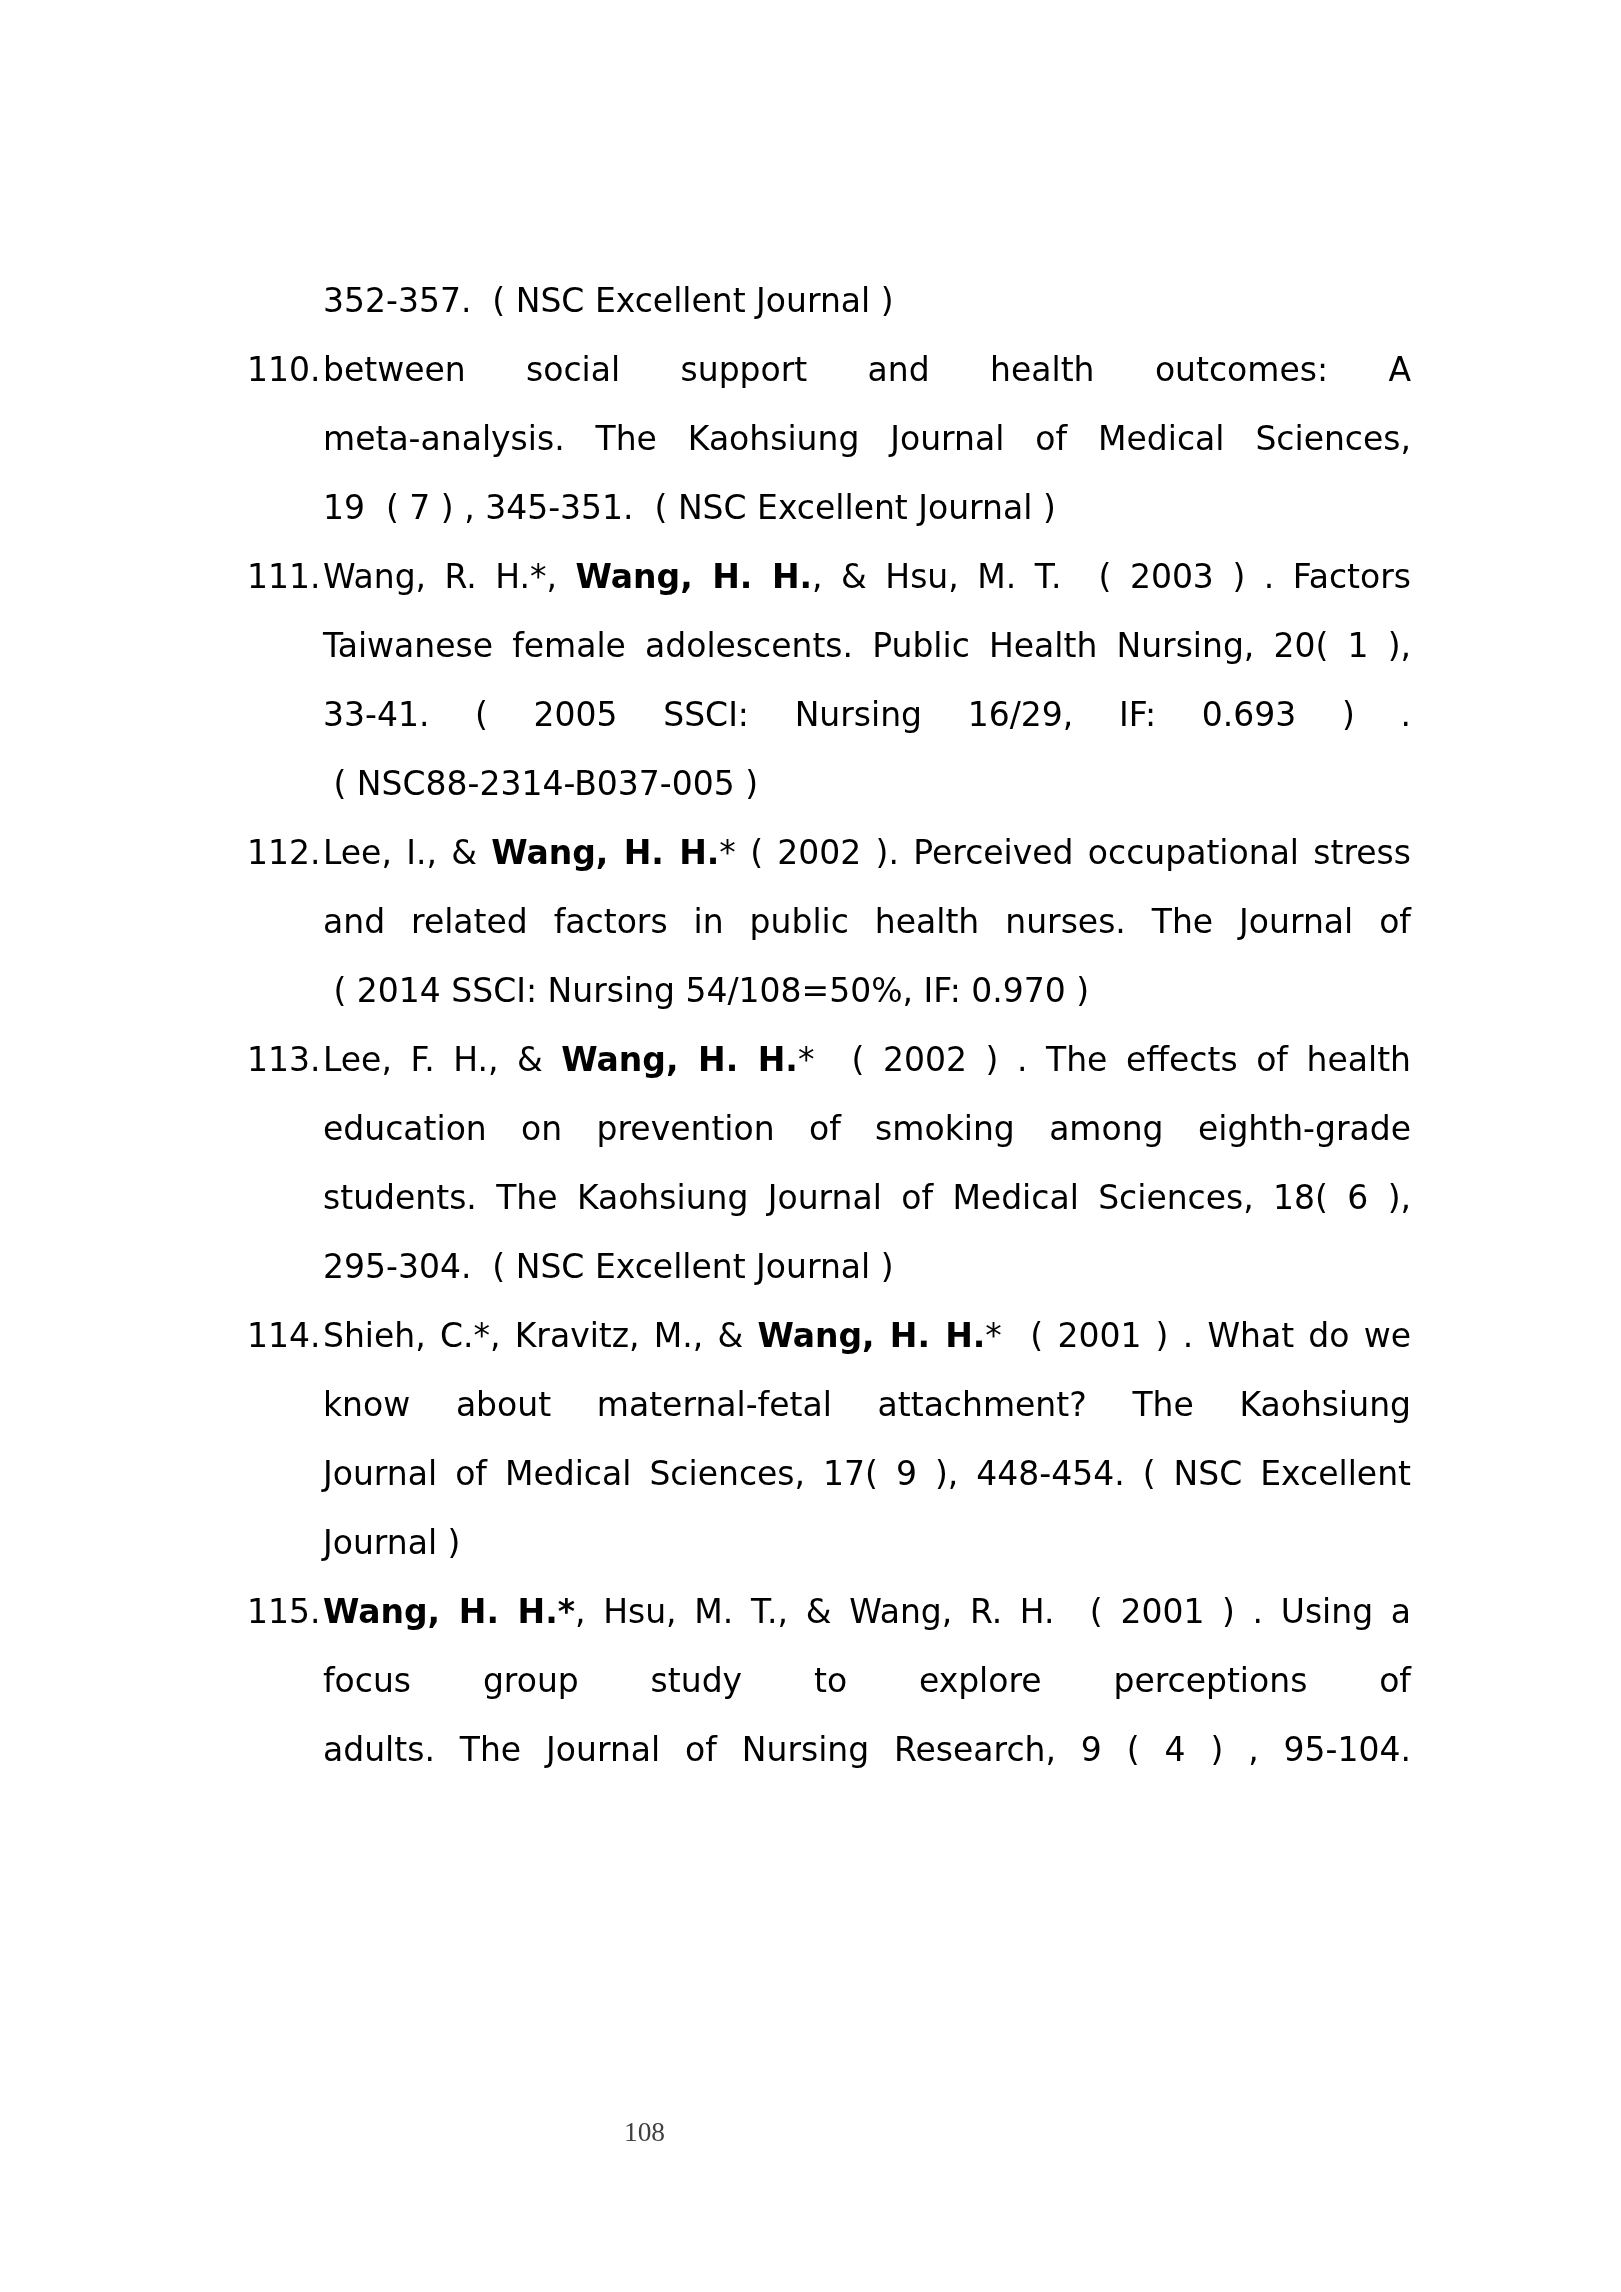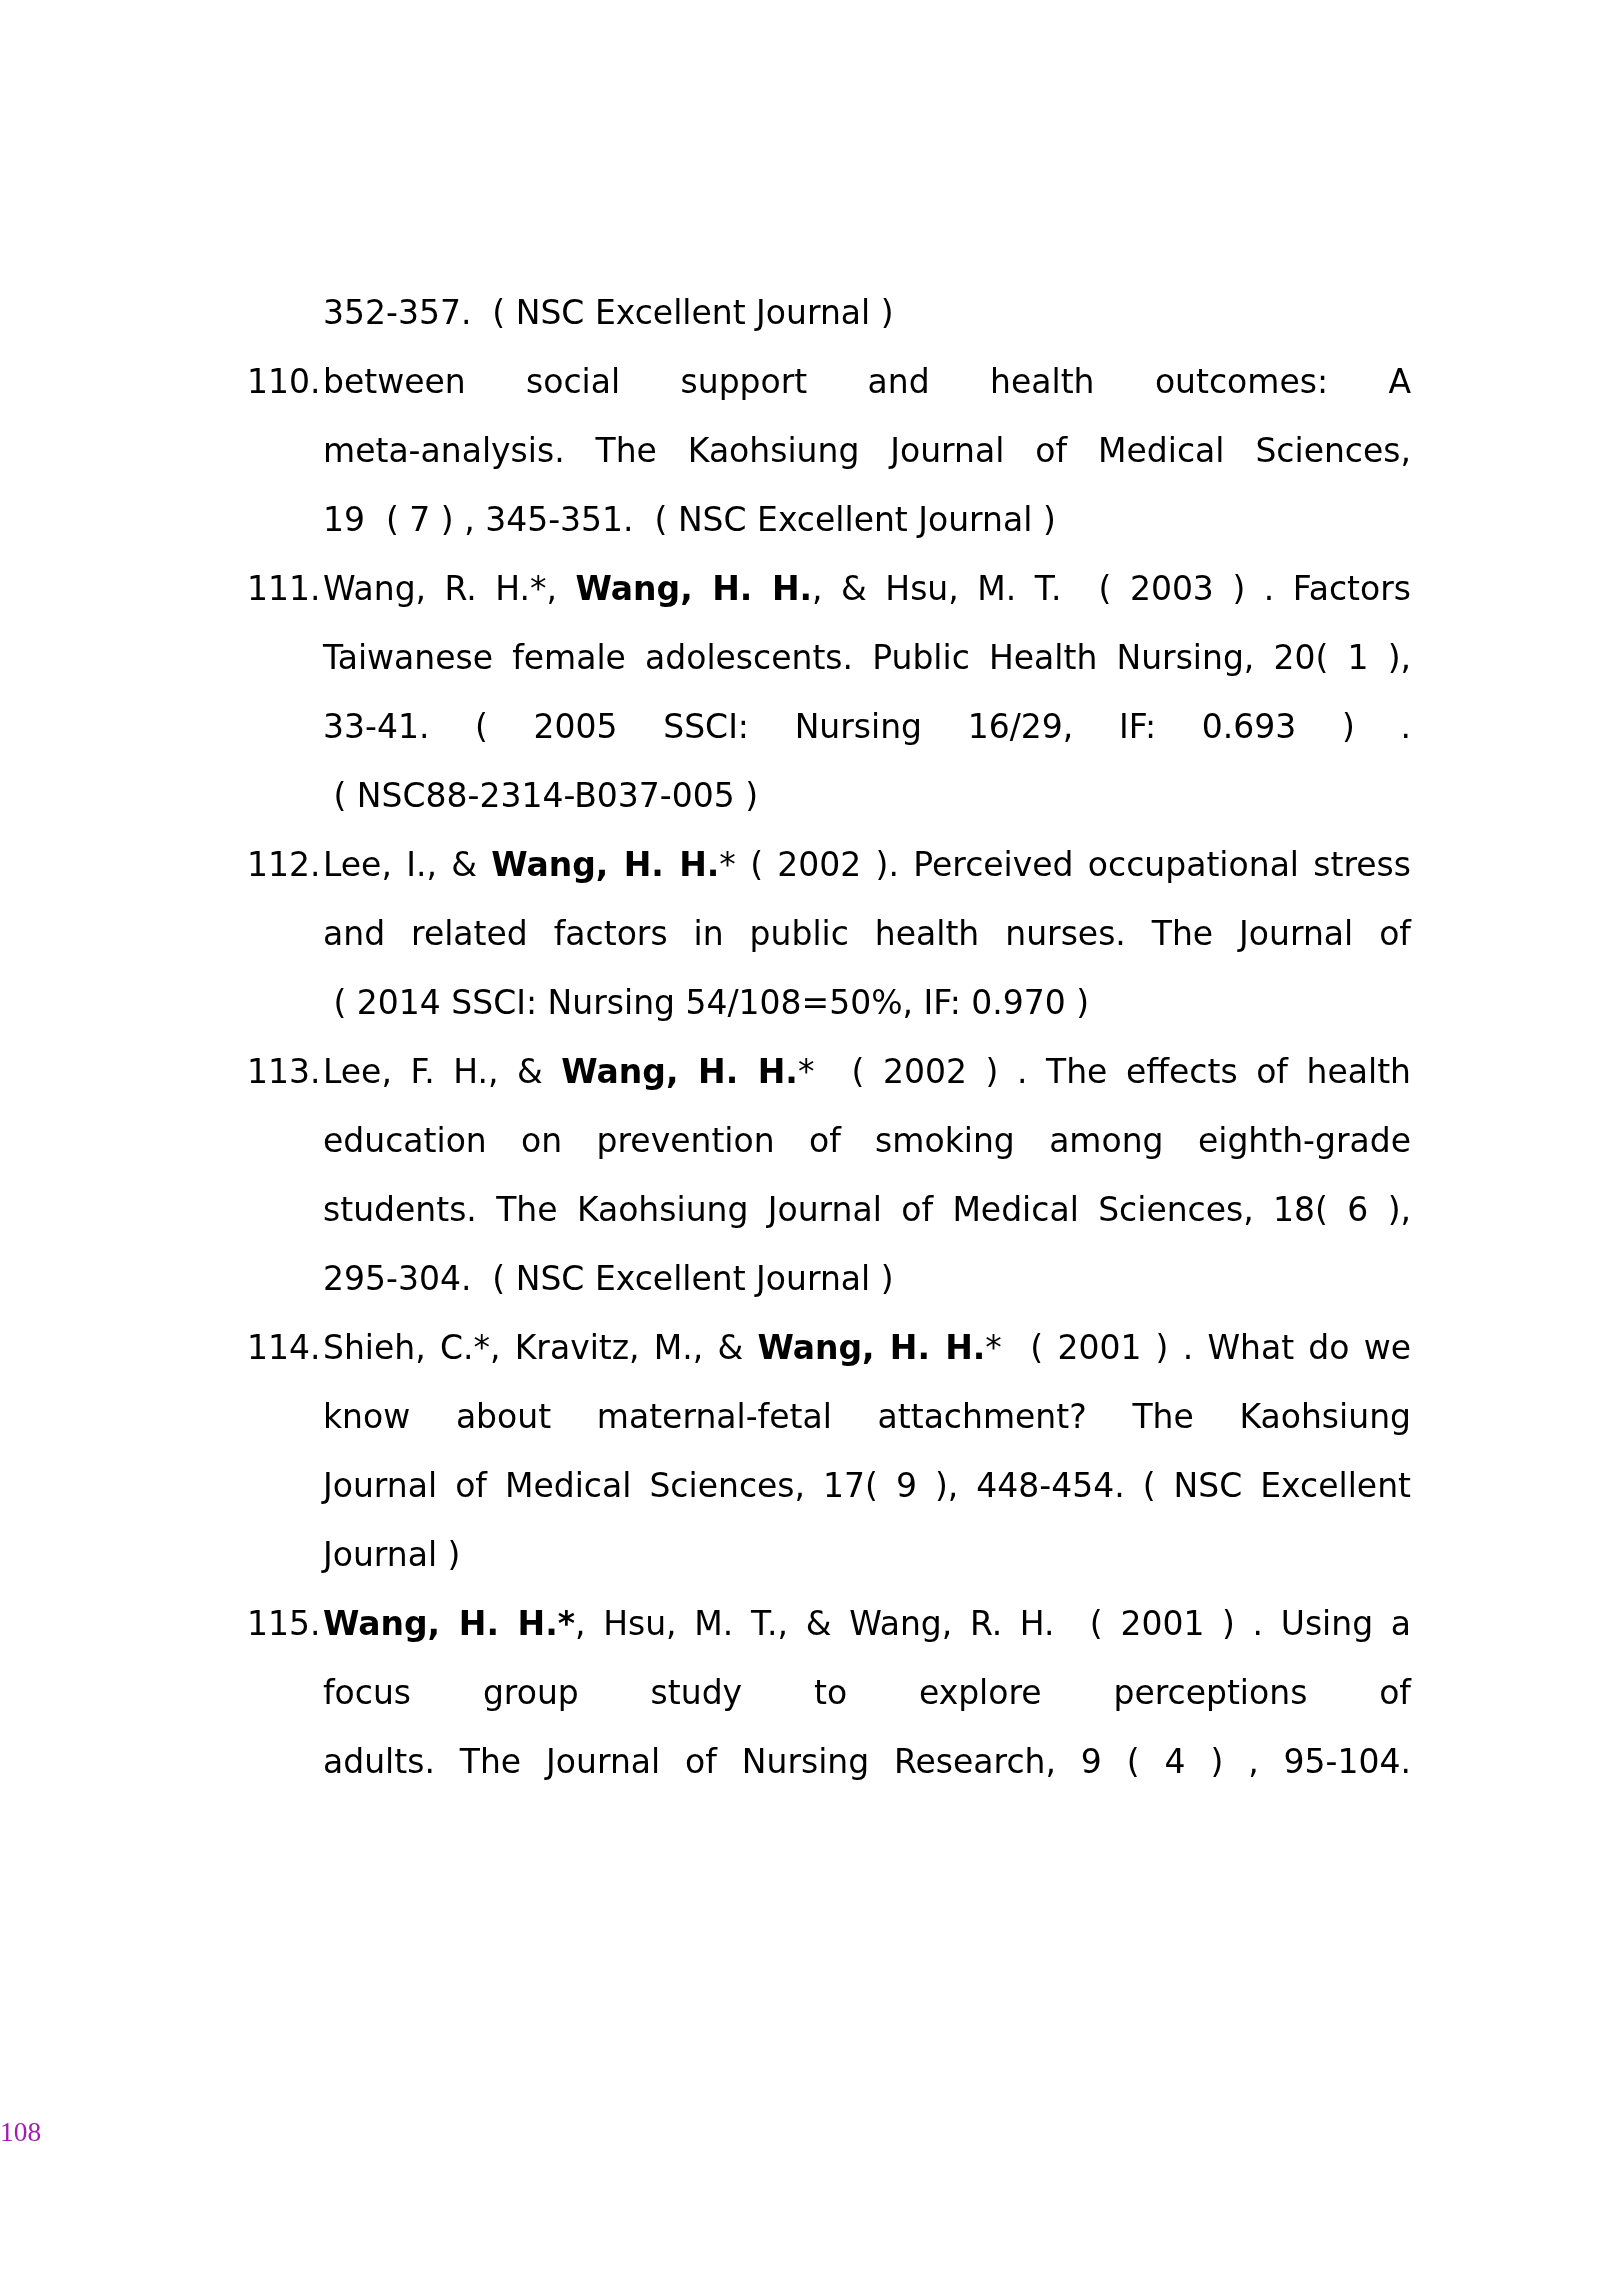--- a/index.html
+++ b/index.html
@@ -1,31 +1,31 @@
 <!DOCTYPE html>
 <html><head>
 <meta charset="utf-8">
 <style>
   html, body { margin: 0; padding: 0; background: #ffffff; }
   body { width: 1621px; height: 2293px; position: relative; overflow: hidden; }
   .page { position: absolute; left: 0; top: 0; width: 1621px; height: 2293px; background: #ffffff; }
   .content {
-    position: absolute; left: 247px; top: 278px; width: 1164px;
+    position: absolute; left: 247px; top: 266px; width: 1164px;
     font-family: "DejaVu Sans", "Liberation Sans", sans-serif;
     font-size: 33px; line-height: 69px; color: #000000;
   }
   .entry { position: relative; padding-left: 76px; text-align: justify; text-align-last: left; }
   .cont { padding-left: 76px; }
   .num { position: absolute; left: 0; top: 0; }
   .b { font-weight: bold; }
   .line { display: block; text-align: justify; text-align-last: justify; white-space: normal; }
   .line.last { text-align-last: left; }
   .page-number {
-    position: absolute; left: 0; width: 1289px; top: 2117px; 
-    font-family: "Liberation Serif", "DejaVu Serif", serif; font-size: 27.4px; color: #a21caf;
+    position: absolute; left: 0; width: 1289px; top: 2117px; text-align: center;
+    font-family: "Liberation Serif", "DejaVu Serif", serif; font-size: 27.4px; color: #404040;
   }
 </style>
 </head>
 <body>
 
 <div class="page">
   <div class="content">
     <div class="cont">
       <span class="line last">352-357.&nbsp;&nbsp;( NSC Excellent Journal )</span>
     </div>

